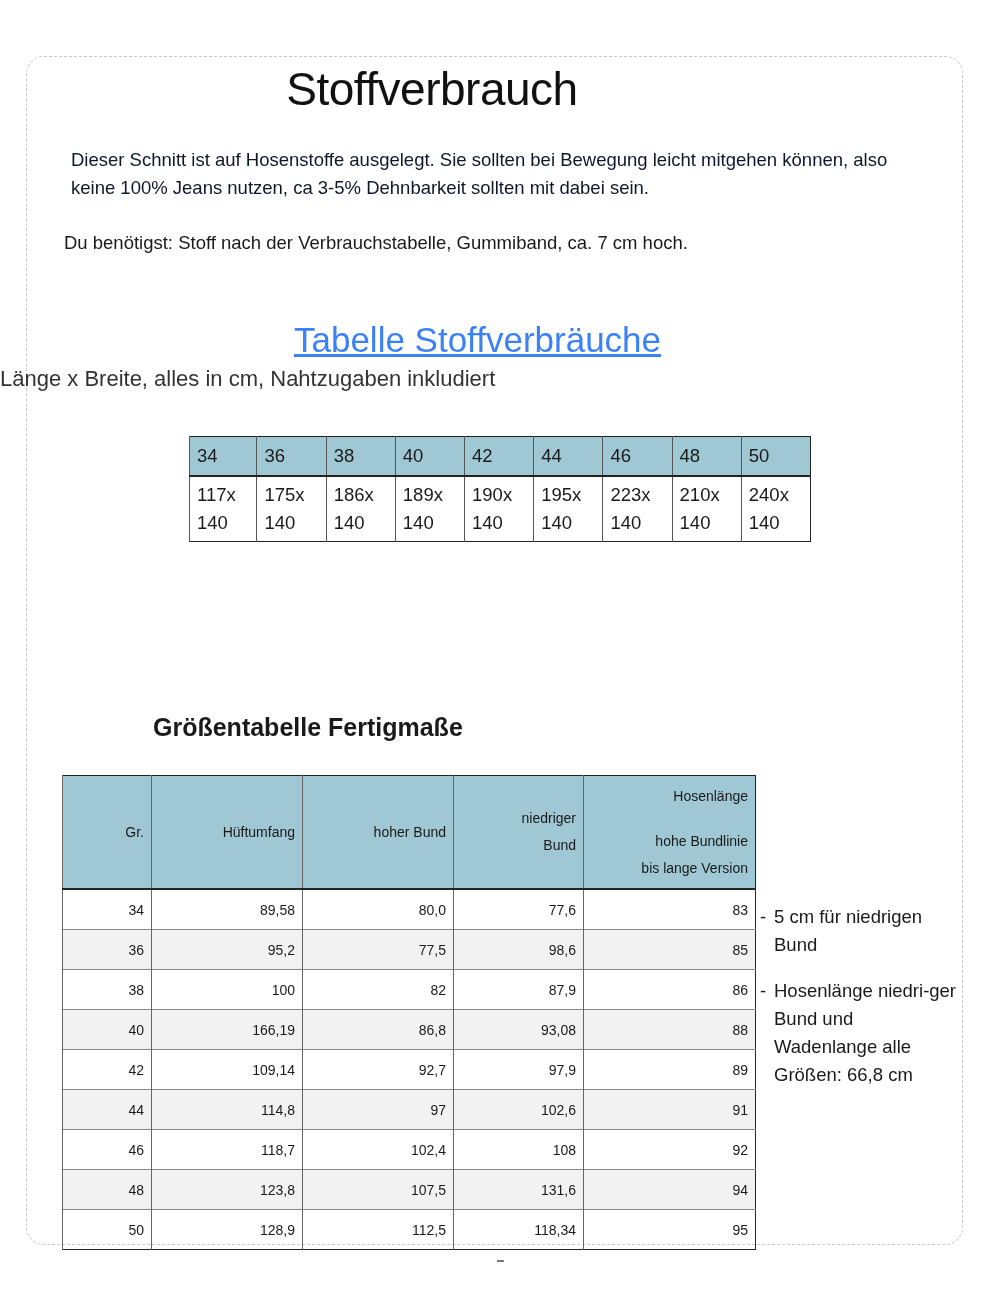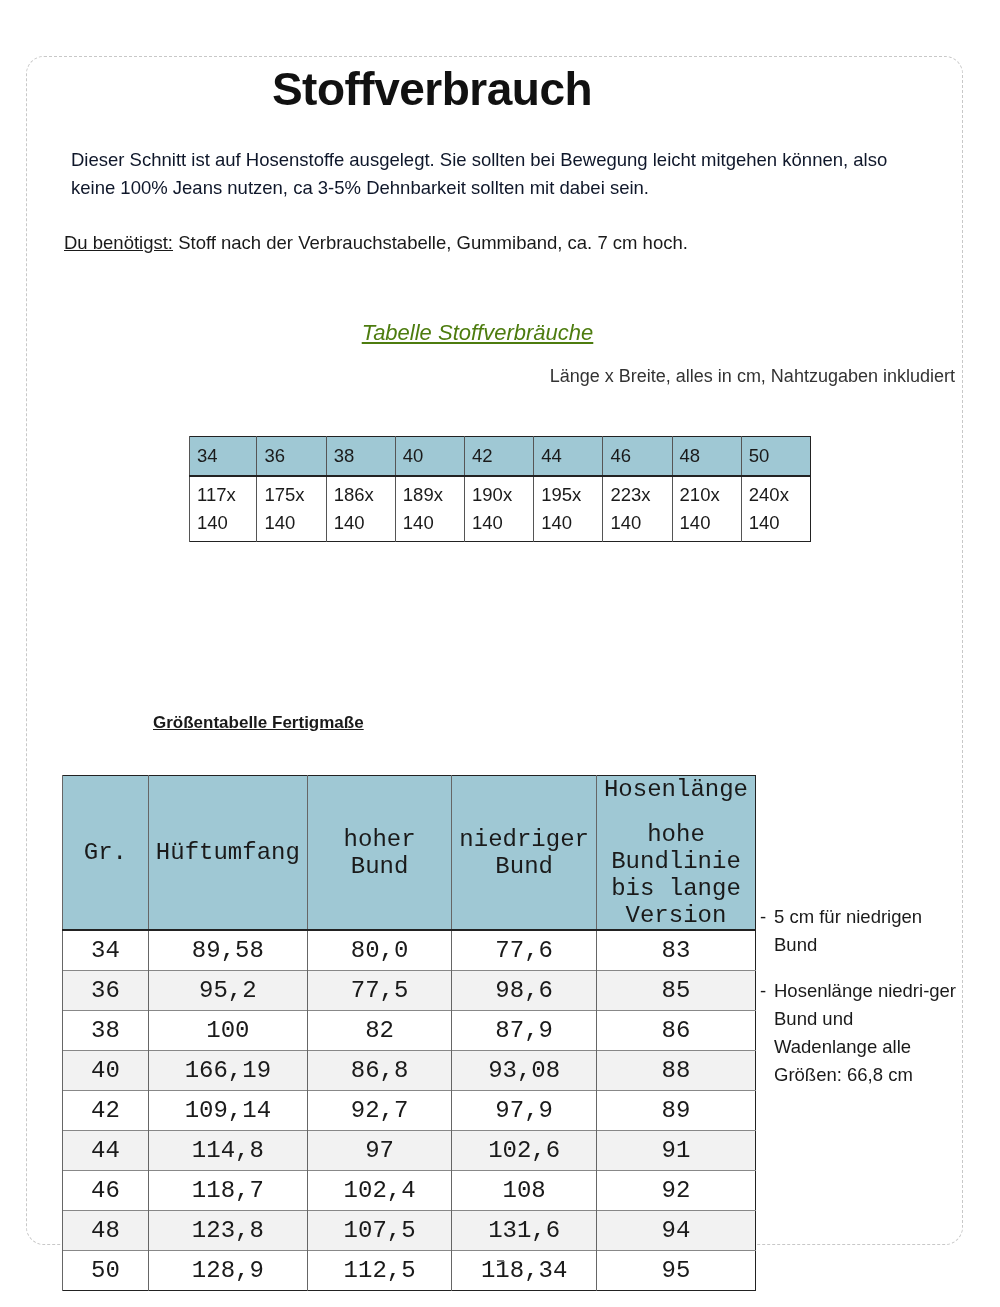--- a/index.html
+++ b/index.html
@@ -8,54 +8,54 @@
       background: #ffffff; color: #1a1a1a;
       font-family: "Liberation Sans", sans-serif;
       overflow: hidden;
     }
     .frame {
       position: absolute; left: 26px; top: 56px; width: 937px; height: 1189px;
       border: 1.5px dashed #c8c8c8; border-radius: 18px; box-sizing: border-box;
     }
     .title {
       position: absolute; left: 0; width: 864px; top: 62px; text-align: center;
-      font-size: 46px; font-weight: 700; color: #111; letter-spacing: -0.5px;
+      font-size: 46px; font-weight: 400; color: #111; letter-spacing: -0.5px;
     }
     .intro {
       position: absolute; left: 71px; top: 146px; width: 860px;
       font-size: 18.5px; line-height: 28px; color: #0f172a;
     }
     .needs {
       position: absolute; left: 64px; top: 229px; width: 860px;
       font-size: 18.5px; line-height: 28px;
     }
-    .needs .u { text-decoration: underline; }
+    .needs .u { }
     .sub-title {
       position: absolute; left: 0; width: 955px; top: 320px; text-align: center;
-      font-size: 22px; text-decoration: underline; color: #4d7c0f; font-weight: 300; font-style: italic;
+      font-size: 35px; text-decoration: underline; color: #3b82f6; font-weight: 300;
     }
     .sub-caption {
-      position: absolute; left: 0; width: 955px; top: 366px; text-align: right;
-      font-size: 18px; color: #333;
+      position: absolute; left: 0; width: 955px; top: 366px; text-align: left;
+      font-size: 22px; color: #333;
     }
     table { border-collapse: collapse; position: absolute; }
     .t1 { left: 189px; top: 436px; width: 622px; border: 1.5px solid #222; }
     .t1 th, .t1 td {
       border-left: 1px solid #555; text-align: left; font-weight: normal;
       font-size: 18.5px; padding: 0 7px; vertical-align: middle;
     }
     .t1 th { background: #9fc8d4; height: 38px; border-bottom: 2px solid #222; }
     .t1 td { height: 64px; line-height: 28px; }
     .t2-title {
-      position: absolute; left: 153px; top: 713px; font-size: 17px; font-weight: bold; text-decoration: underline;
+      position: absolute; left: 153px; top: 713px; font-size: 25px; font-weight: bold;
     }
     .t2 { left: 62px; top: 775px; width: 694px; border: 1.5px solid #222; }
     .t2 th, .t2 td {
-      border-left: 1px solid #666; text-align: center; font-weight: normal;
-      font-size: 24px; padding: 0 7px; vertical-align: middle; font-family: Liberation Mono, monospace;
+      border-left: 1px solid #666; text-align: right; font-weight: normal;
+      font-size: 14px; padding: 0 7px; vertical-align: middle;
     }
     .t2 th { background: #9fc8d4; height: 112px; border-bottom: 2px solid #222; line-height: 27px; }
     .t2 th .gap { display: block; height: 18px; }
     .t2 td { height: 39px; border-top: 1.5px solid #888; }
     .t2 tr.alt td { background: #f2f2f2; }
     .t2 tr:first-child td { border-top: none; }
     .notes {
       position: absolute; left: 760px; top: 903px; width: 200px;
       font-size: 18.5px; line-height: 28px;
     }

